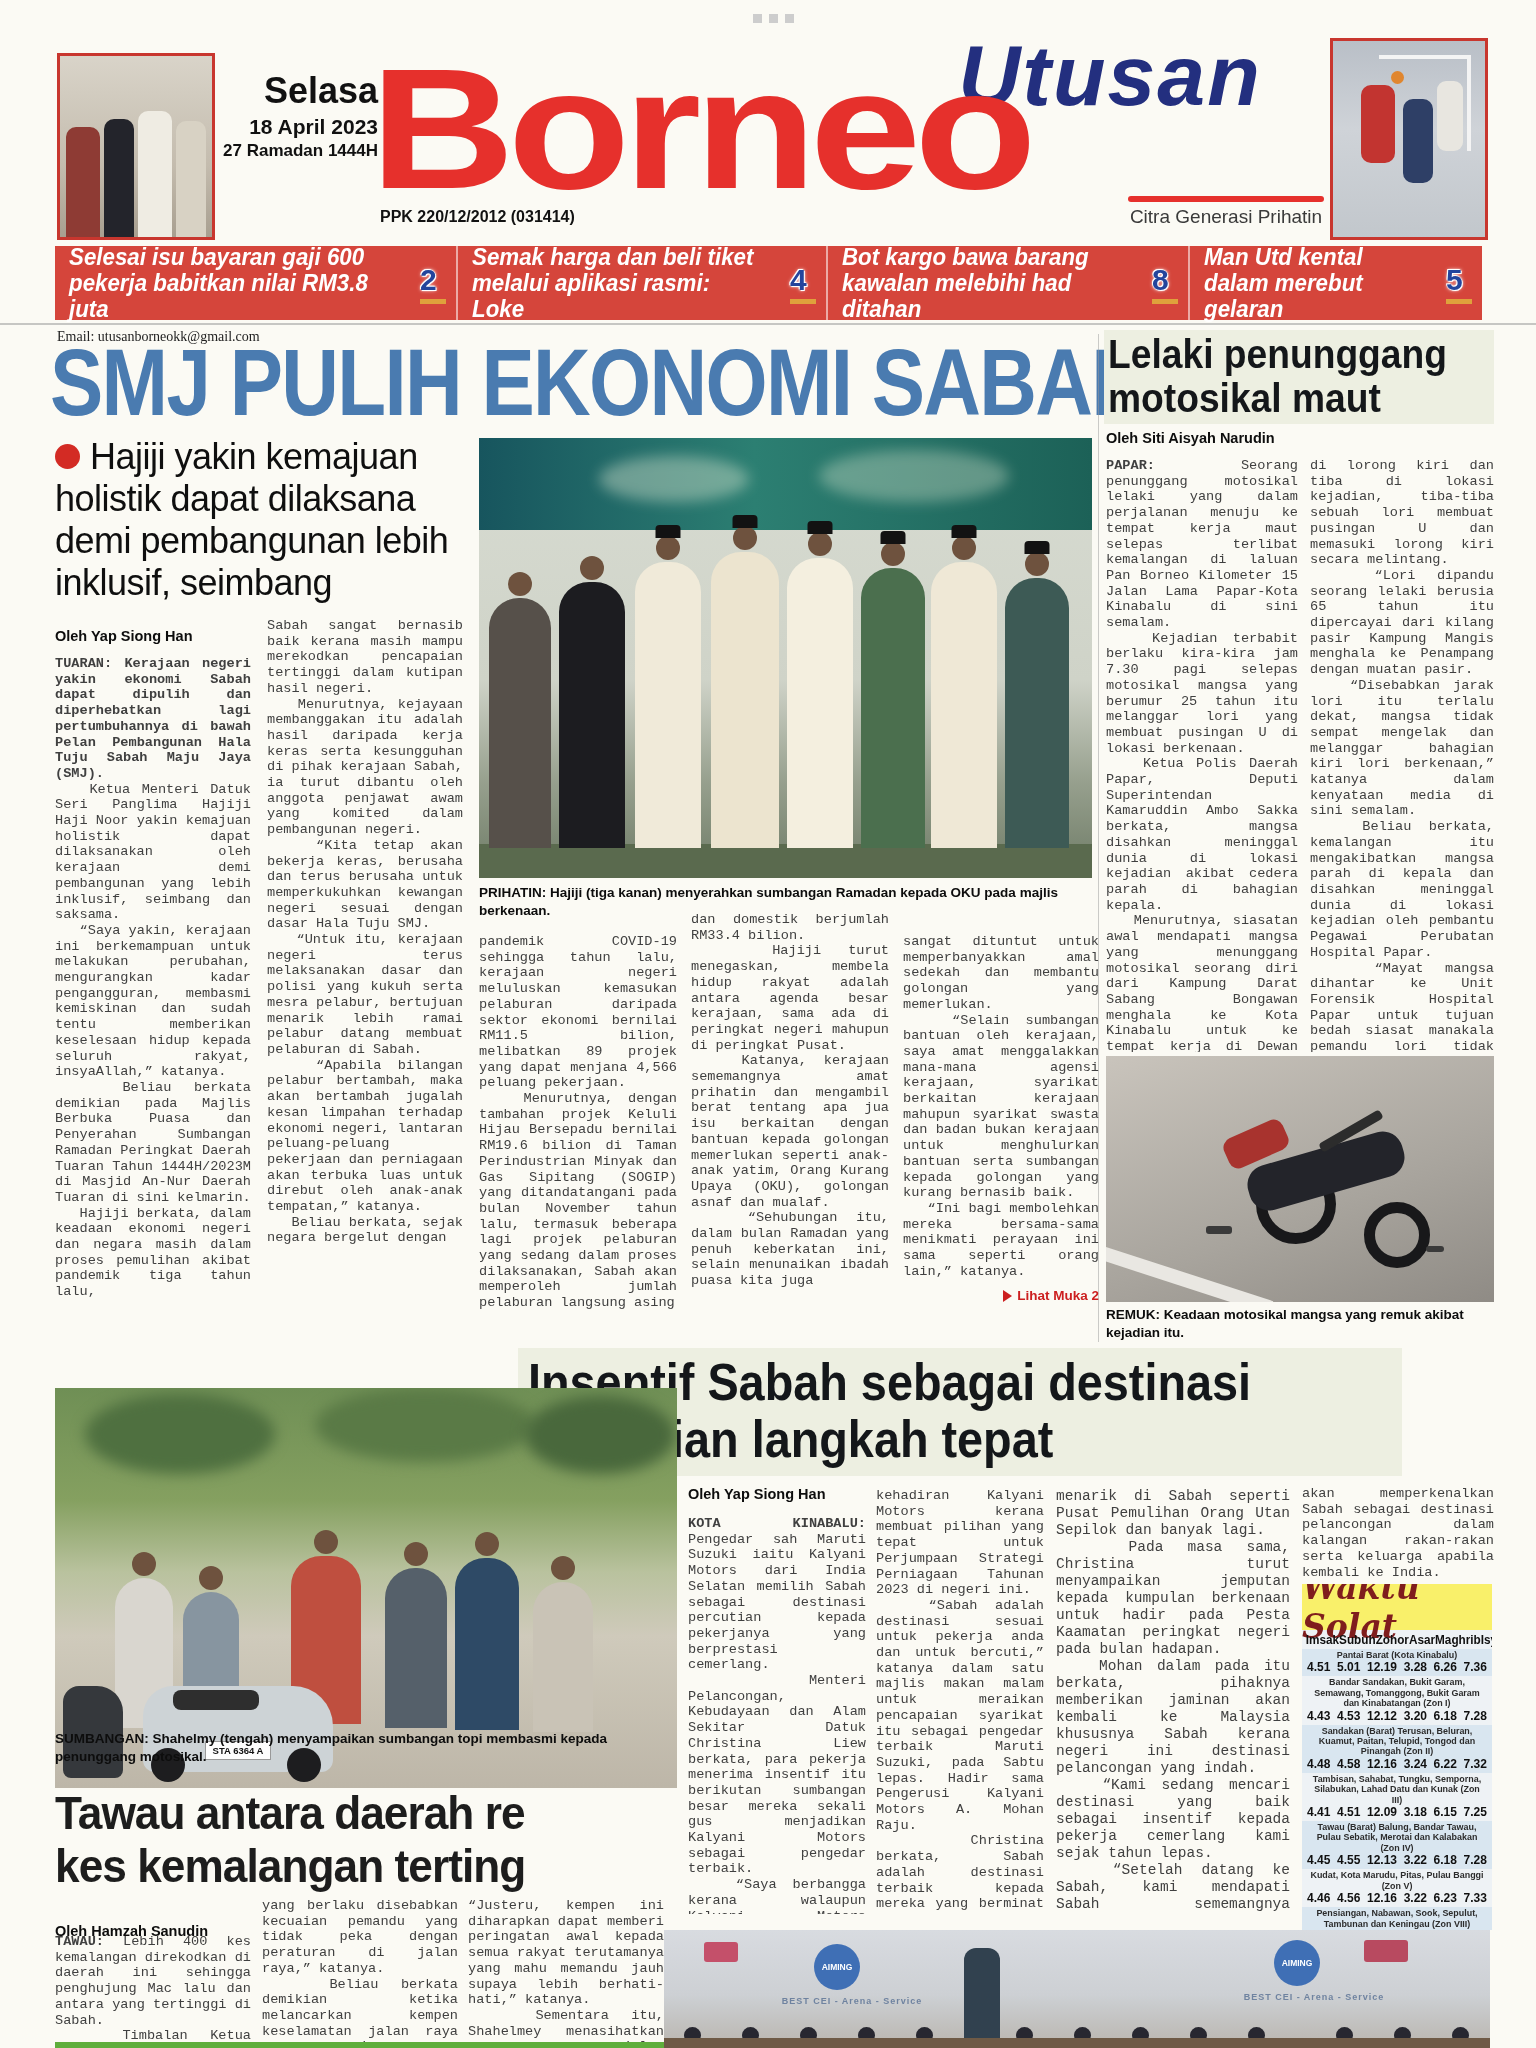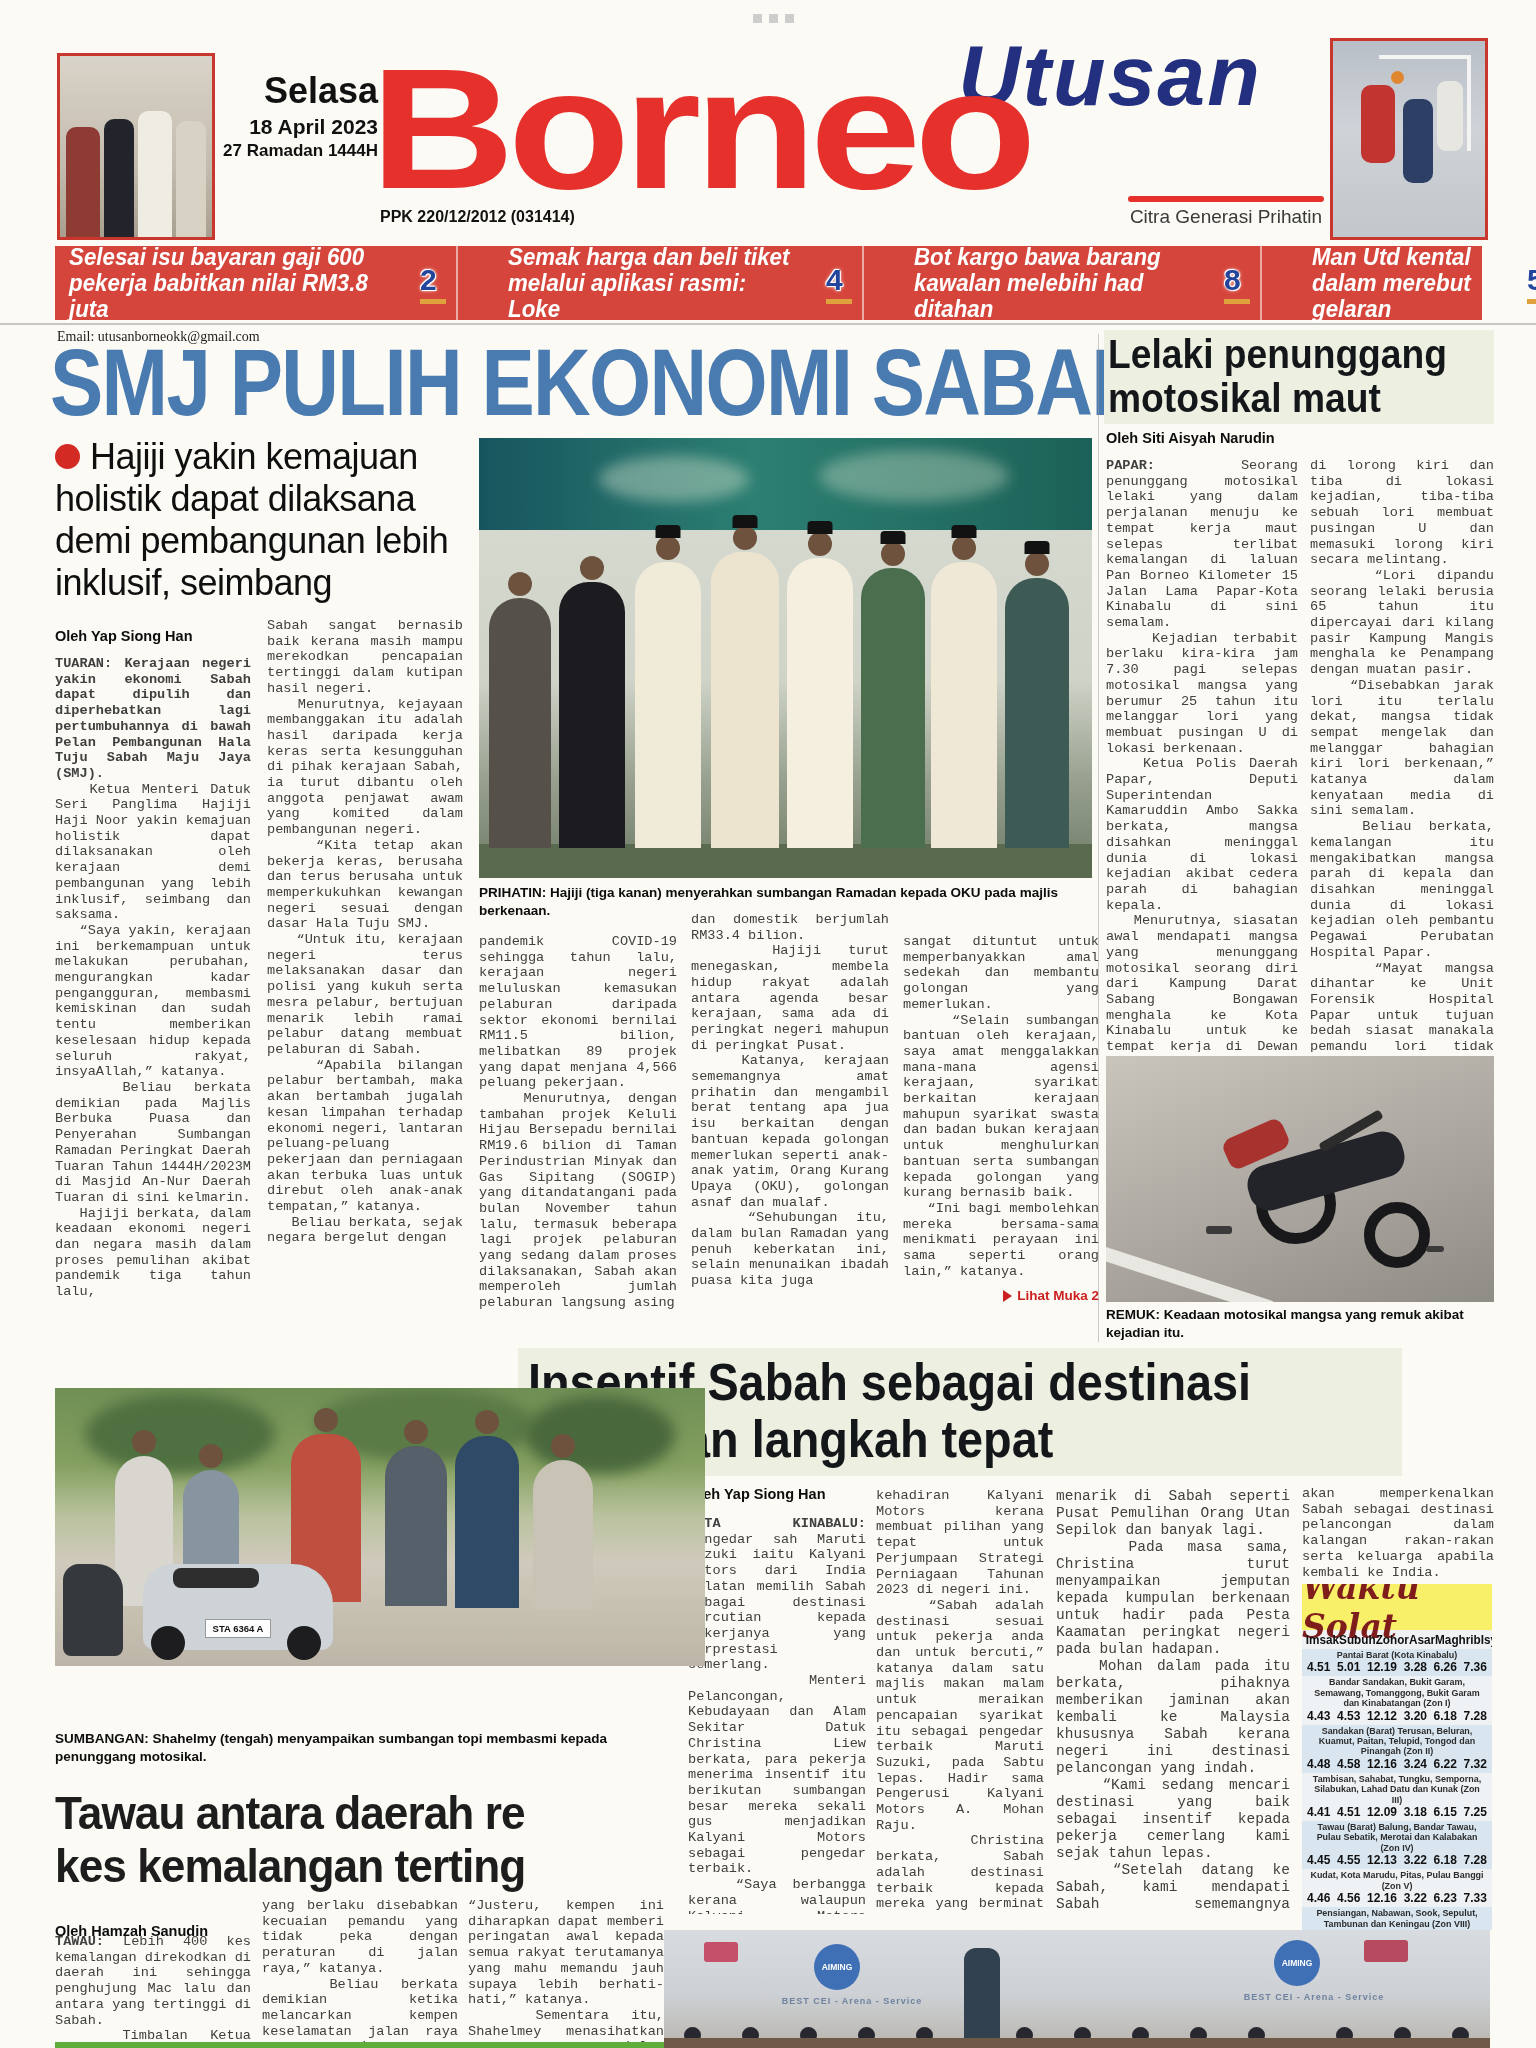--- a/index.html
+++ b/index.html
@@ -15,21 +15,21 @@
        font-family:"Liberation Sans",sans-serif;}
   .cx{display:inline-block;transform-origin:left top;white-space:nowrap;}
   
   .utusan{font-size:86px;font-weight:bold;font-style:italic;color:#232f7f;letter-spacing:2px;}
   .borneo{font-size:170px;font-weight:bold;color:#e6302c;letter-spacing:-6px;line-height:1;}
   .dateblock{text-align:right;line-height:1.05;}
   .dateblock .d1{font-size:36px;font-weight:bold;}
   .dateblock .d2{font-size:21px;font-weight:bold;margin-top:6px;}
   .dateblock .d3{font-size:17px;font-weight:bold;margin-top:4px;}
   
-  .teaserbar{position:absolute;left:55px;top:246px;width:1427px;height:74px;background:#d5453b;display:flex;gap:36px;}
+  .teaserbar{position:absolute;left:55px;top:246px;width:1427px;height:74px;background:#d5453b;display:flex;}
   .tcell{position:relative;display:flex;align-items:center;justify-content:space-between;
          padding:6px 10px 6px 14px;box-sizing:border-box;border-right:2px solid rgba(255,255,255,.55);}
   .tcell:last-child{border-right:none;}
   .ttext{color:#fff;font-style:italic;font-weight:bold;font-size:23px;line-height:1.14;transform:scaleX(.97);transform-origin:left center;}
   .tnum{font-size:30px;font-weight:bold;color:#24459c;
         text-shadow:0 0 2px #fff,0 0 2px #fff,0 0 4px #fff,1px 1px 0 #fff,-1px -1px 0 #fff;}
   .tdash{width:26px;height:5px;background:#dfa13c;margin:2px auto 0;}
   
   .mainhead{font-size:94px;font-weight:bold;color:#4a7bb0;letter-spacing:-2px;line-height:.95;}
   .subhead{font-size:36px;line-height:42px;color:#0f0f0f;letter-spacing:-.5px;}
@@ -257,22 +257,22 @@
    Christina berkata, Sabah adalah destinasi terbaik kepada mereka yang berminat dengan aktiviti pengembaraan seterusnya menikmati keindahan alam semula jadi.
    Beliau mencadangkan agar kumpulan pekerja syarikat berkenaan turut melawat beberapa destinasi</div>
   <div class="col" style="left:1056px;top:1488px;width:234px;height:426px;font-size:14.5px;line-height:17px;">menarik di Sabah seperti Pusat Pemulihan Orang Utan Sepilok dan banyak lagi.
    Pada masa sama, Christina turut menyampaikan jemputan kepada kumpulan berkenaan untuk hadir pada Pesta Kaamatan peringkat negeri pada bulan hadapan.
    Mohan dalam pada itu berkata, pihaknya memberikan jaminan akan kembali ke Malaysia khususnya Sabah kerana negeri ini destinasi pelancongan yang indah.
    “Kami sedang mencari destinasi yang baik sebagai insentif kepada pekerja cemerlang kami sejak tahun lepas.
    “Setelah datang ke Sabah, kami mendapati Sabah sememangnya destinasi yang menarik,” katanya.
    Beliau juga memberikan jaminan</div>
   <div class="col" style="left:1302px;top:1486px;width:192px;height:96px;">akan memperkenalkan Sabah sebagai destinasi pelancongan dalam kalangan rakan-rakan serta keluarga apabila kembali ke India.</div>
 
-  <div class="photo" style="left:55px;top:1388px;width:622px;height:278px;
-       background:linear-gradient(180deg,#6f8f55 0%,#85a060 28%,#b9c29e 46%,#cfcabb 62%,#bdb6a8 100%);padding-left:28px;">
+  <div class="photo" style="left:55px;top:1388px;width:622px;height:400px;
+       background:linear-gradient(180deg,#6f8f55 0%,#85a060 28%,#b9c29e 46%,#cfcabb 62%,#bdb6a8 100%);">
     <div class="blur" style="left:30px;top:6px;width:190px;height:80px;background:#4f7040;"></div>
     <div class="blur" style="left:260px;top:0;width:220px;height:74px;background:#5a7a46;"></div>
     <div class="blur" style="left:470px;top:8px;width:150px;height:78px;background:#49683c;"></div>
     <div class="fig" style="left:60px;bottom:60px;width:58px;height:150px;background:#d9d6cf;">
         <div class="head"></div>
       </div>
     <div class="fig" style="left:128px;bottom:56px;width:56px;height:140px;background:#8795a0;">
         <div class="head"></div>
       </div>
     <div class="fig" style="left:236px;bottom:64px;width:70px;height:168px;background:#bf4f3f;">

